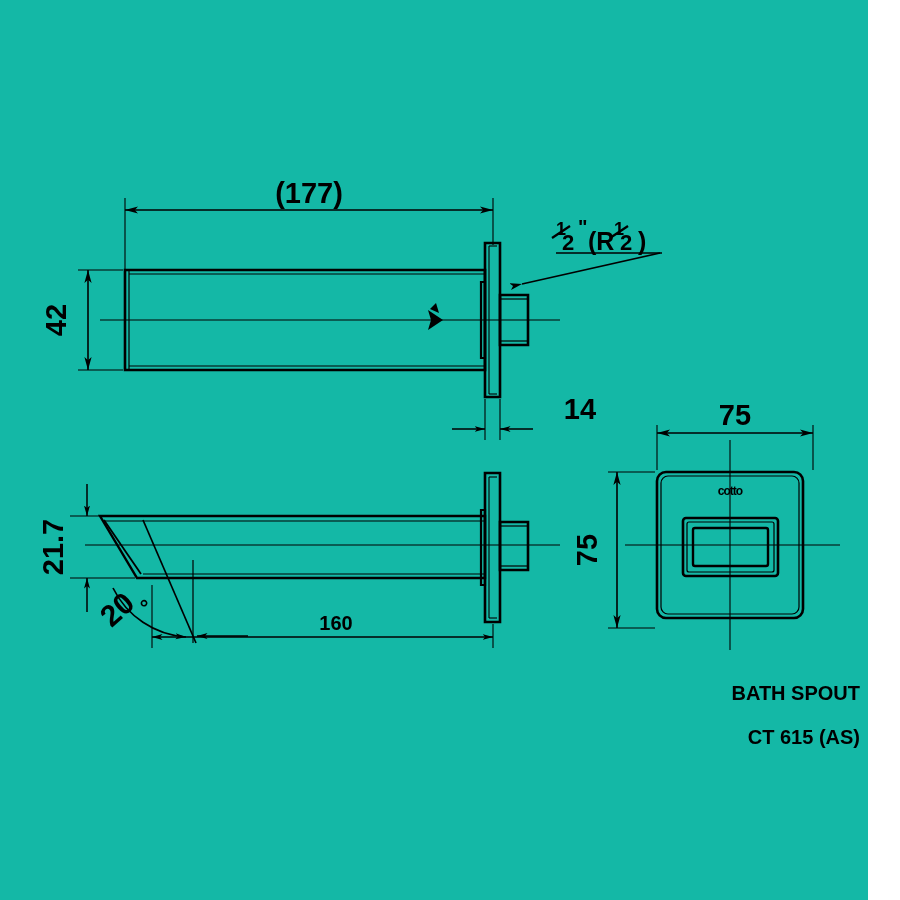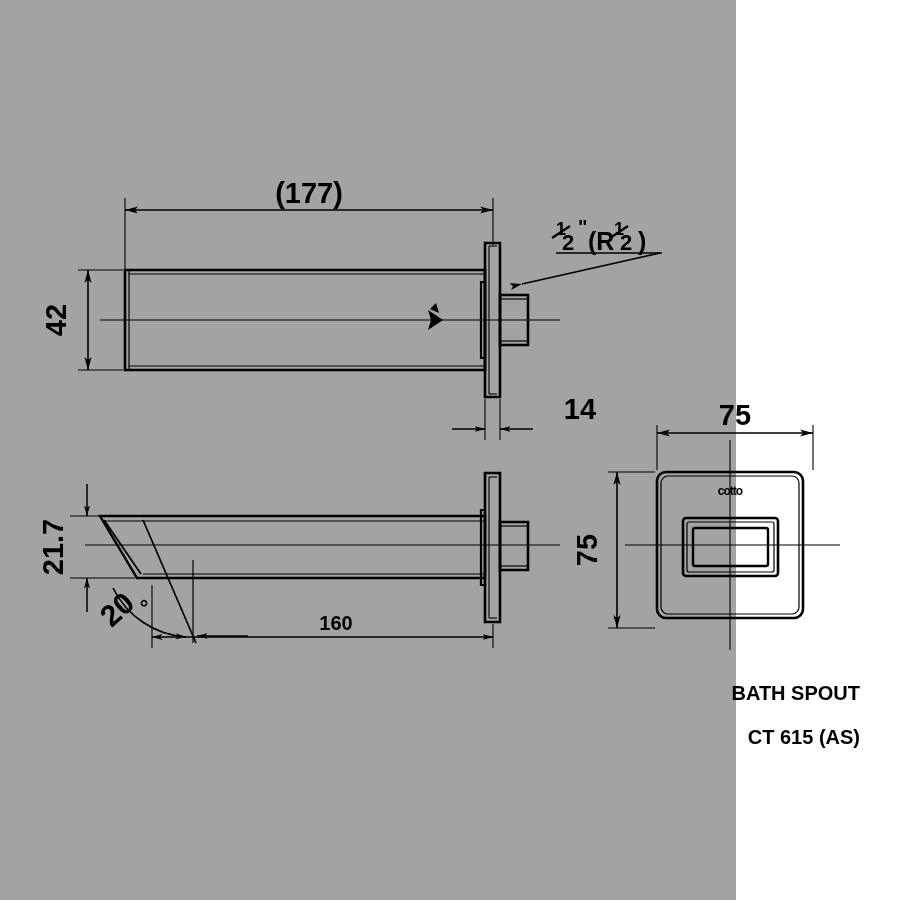--- a/index.html
+++ b/index.html
@@ -10,23 +10,23 @@
   }
   body {
     width: 900px;
     height: 900px;
     font-family: "Liberation Sans", sans-serif;
     color: #000000;
     overflow: hidden;
   }
   #drawing-root {
     position: relative;
-    width: 736px;
+    width: 868px;
     height: 900px;
-    background: #a3a3a3;
+    background: #14b8a6;
   }
   svg.drawing {
     display: block;
     width: 900px;
     height: 900px;
   }
   .dim-text {
     font-family: "Liberation Sans", sans-serif;
     font-weight: bold;
     fill: #000000;

